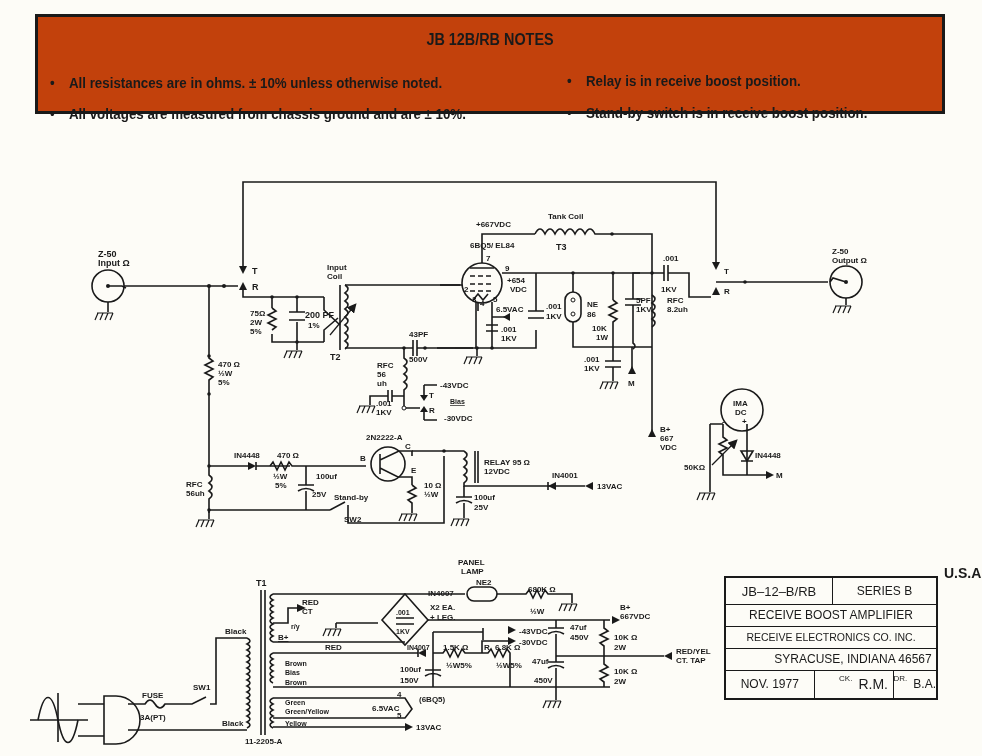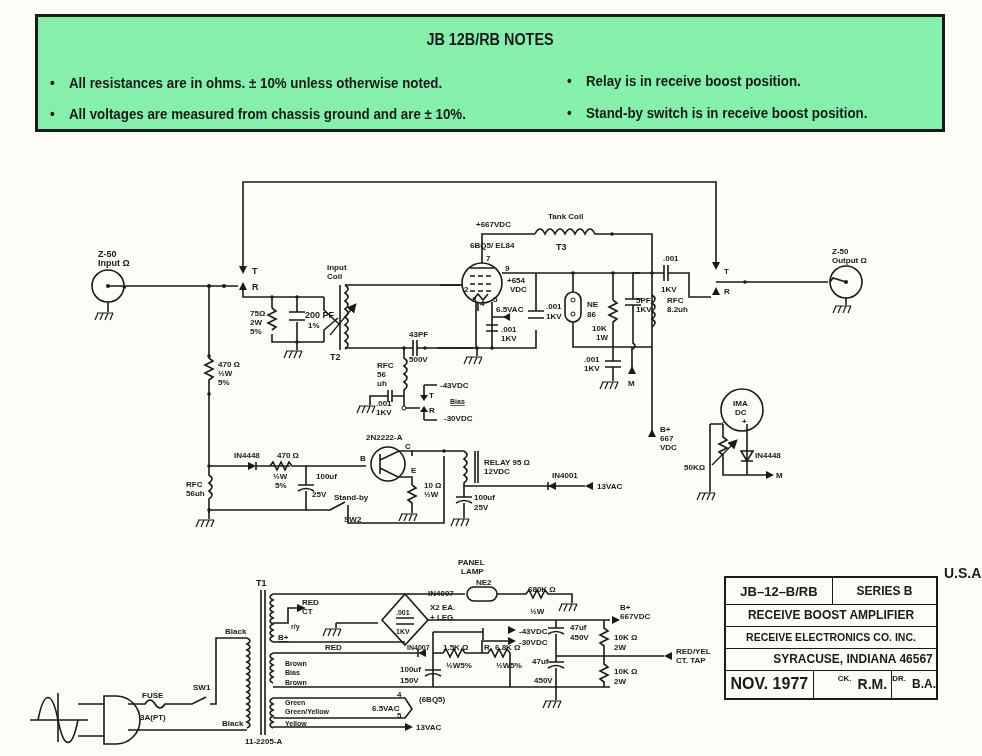--- a/index.html
+++ b/index.html
@@ -3,29 +3,29 @@
 <meta charset="utf-8">
 <style>
   html, body { margin:0; padding:0; background:#fdfcf7; }
   body { width:982px; height:756px; position:relative; overflow:hidden;
          font-family:"Liberation Sans", sans-serif; color:#1a1a1a; }
   #schem { position:absolute; left:0; top:0; }
   #schem text { font-family:"Liberation Sans", sans-serif; fill:#1a1a1a; font-weight:bold; }
   .w { stroke:#1a1a1a; stroke-width:1.6; fill:none; }
   .wt { stroke:#1a1a1a; stroke-width:1.2; fill:none; }
   .dot { fill:#1a1a1a; }
-  .notes { position:absolute; left:35px; top:14px; width:910px; height:118px;
-           border:3px solid #1a1a1a; box-sizing:border-box; background:#86efac; }
+  .notes { position:absolute; left:35px; top:14px; width:910px; height:100px;
+           border:3px solid #1a1a1a; box-sizing:border-box; background:#c2410c; }
   .notes-title { position:absolute; left:0; right:0; top:14px; text-align:center;
            font-weight:bold; font-size:16px; transform:scaleX(0.9); }
   .note { position:absolute; font-weight:bold; font-size:15.5px; white-space:nowrap;
           transform-origin:left center; transform:scaleX(0.86); }
   .note .bul { display:inline-block; width:22px; }
   .tb { position:absolute; left:724px; top:576px; width:214px; height:124px;
-        border:2px solid #1a1a1a; box-sizing:border-box; font-weight:bold; }
+        border:2px solid #1a1a1a; box-sizing:border-box; font-weight:normal; }
   .tb-row { position:absolute; left:0; right:0; border-bottom:1.5px solid #1a1a1a;
             display:flex; align-items:center; justify-content:center; font-size:13px; }
   .tb-cell { height:100%; display:flex; align-items:center; justify-content:center;
              border-right:1.5px solid #1a1a1a; box-sizing:border-box; }
   .tb-cell:last-child { border-right:none; }
   .small { font-size:8px; align-self:flex-start; margin-top:4px; margin-right:6px; }
   .usa { position:absolute; left:944px; top:565px; font-size:14px; font-weight:bold; }
 </style>
 </head>
 <body>
@@ -374,21 +374,21 @@
 <div class="usa">U.S.A.</div>
 <div class="tb">
   <div class="tb-row" style="top:0;height:26px;">
     <div class="tb-cell" style="width:107px;font-size:13px;">JB–12–B/RB</div>
     <div class="tb-cell" style="flex:1;font-size:12px;">SERIES B</div>
   </div>
   <div class="tb-row" style="top:26px;height:22px;font-size:12px;">RECEIVE BOOST AMPLIFIER</div>
   <div class="tb-row" style="top:48px;height:22px;font-size:10.5px;">RECEIVE ELECTRONICS CO. INC.</div>
   <div class="tb-row" style="top:70px;height:22px;font-size:12px;padding-left:44px;">SYRACUSE, INDIANA 46567</div>
   <div class="tb-row" style="top:92px;height:28px;border-bottom:none;">
-    <div class="tb-cell" style="width:90px;font-size:16px;">NOV. 1977</div>
+    <div class="tb-cell" style="width:90px;font-size:12px;">NOV. 1977</div>
     <div class="tb-cell" style="width:60px;margin-left:20px;">
         <span class="small">CK.</span>
         <span style="font-size:14px;">R.M.</span>
       </div>
     <div class="tb-cell" style="flex:1;">
         <span class="small">DR.</span>
         <span style="font-size:12px;">B.A.</span>
       </div>
   </div>
 </div>

